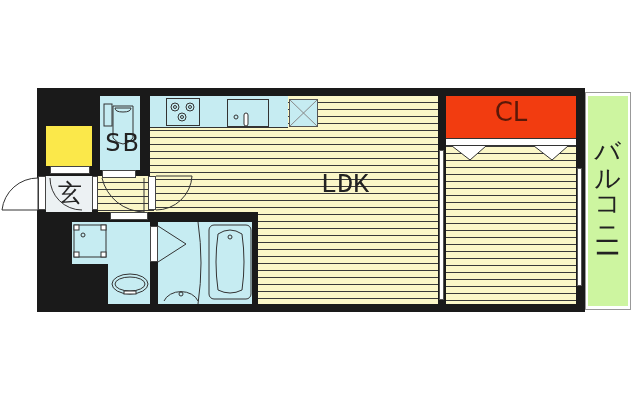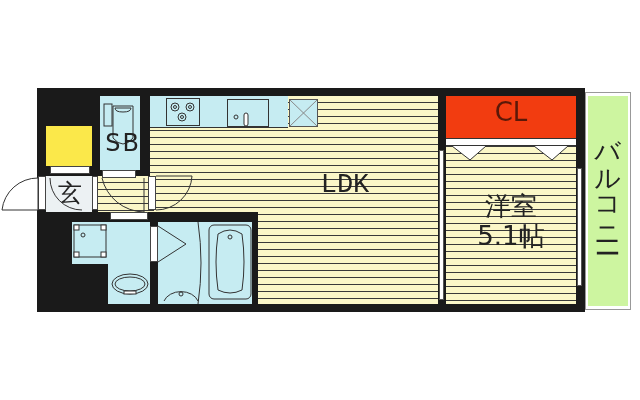--- a/index.html
+++ b/index.html
@@ -58,24 +58,20 @@
   <svg style="left:289px;top:99px;" width="29" height="28">
     <rect x="0.5" y="0.5" width="28" height="27" fill="#c6ecf2" stroke="#555"></rect>
     <line x1="1" y1="1" x2="28" y2="27" stroke="#888"></line>
       <line x1="28" y1="1" x2="1" y2="27" stroke="#888"></line>
   </svg>
 
   <div class="abs label" style="left:270px;top:170px;width:150px;font-size:27px;font-family:Liberation Mono, monospace;">
     <div>LDK</div>
   </div>
 
-  <div class="abs label" style="left:446px;top:192px;width:130px;font-size:26px;">
-    <div>洋室</div>
-    <div>5.1帖</div>
-  </div>
 
   <div class="abs wet" style="left:100px;top:96px;width:40px;height:74px;"></div>
   <svg style="left:103px;top:100px;" width="34" height="50">
     <rect x="1" y="4" width="8" height="22" fill="#c6ecf2" stroke="#333"></rect>
     <path d="M10,6 L30,6 L30,38 Q20,50 10,38 Z" fill="#c6ecf2" stroke="#333"></path>
     <path d="M12,8 L28,8 Q28,12 20,12 Q12,12 12,8 Z" fill="none" stroke="#333"></path>
   </svg>
   <div class="abs" style="left:102px;top:170px;width:34px;height:8px;background:#fff;border:1px solid #444;"></div>
 
   <div class="abs" style="left:46px;top:126px;width:46px;height:40px;background:#fbe84a;"></div>

